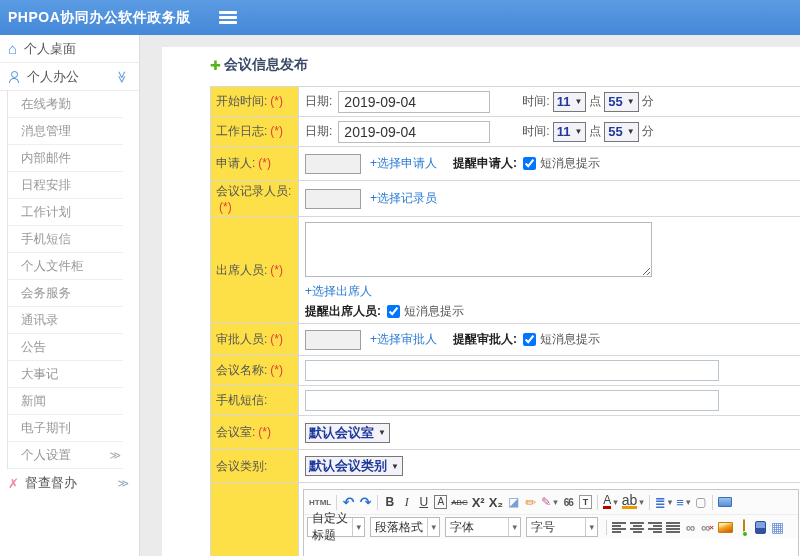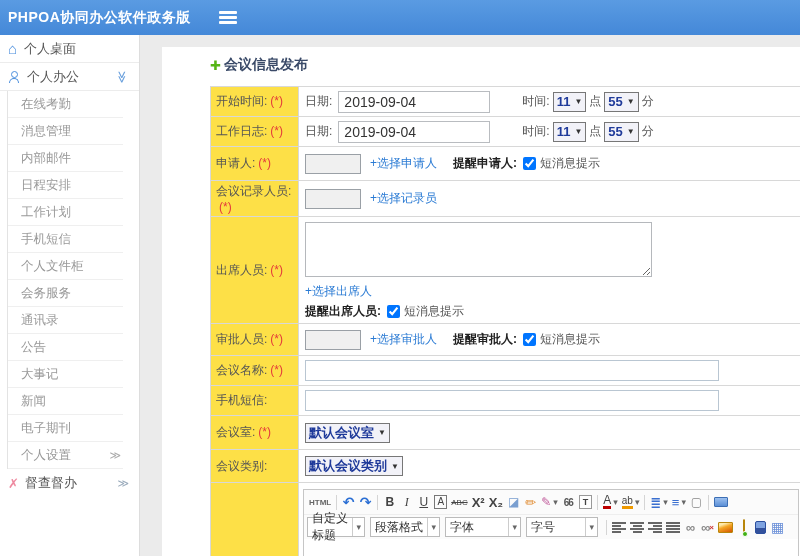--- a/index.html
+++ b/index.html
@@ -82,21 +82,21 @@
   .abox { border:1px solid #777; padding:0 2px; font-size:10px; line-height:12px; }
   .b-strike { font-size:8px; text-decoration:line-through; }
   .b-sup, .b-sub { font-size:13px; font-weight:bold; }
   .b-eraser { color:#7a9fd0; font-size:12px; }
   .b-brush { color:#e08a2e; font-size:13px; }
   .b-pen { color:#c0589a; font-size:12px; }
   .b-quote { font-weight:bold; color:#555; font-size:10px; letter-spacing:-1px; }
   .tbox { border:1px solid #999; background:#fefefe; font-size:9px; font-weight:bold;
     color:#444; padding:0 3px; line-height:12px; }
   .fca { border-bottom:3px solid #b00; line-height:11px; font-size:12px; }
-  .hla { border-bottom:3px solid #e90; line-height:11px; font-size:10px; }
+  .hla { border-bottom:3px solid #e90; line-height:11px; font-size:14px; }
   .caret9 { font-size:9px; color:#666; margin-left:1px; }
   .b-list { color:#3a6fd0; font-weight:bold; font-size:13px; }
   .b-doc { color:#888; font-size:12px; }
   .ic-screen { width:14px; height:10px; background:linear-gradient(#9cc0ef,#5b8fd6);
     border:1px solid #3c6eb4; border-radius:1px; }
   .bars { display:inline-flex; flex-direction:column; gap:1px; width:14px; }
   .bars i { display:block; height:2px; background:#666; width:100%; }
   .bars.left i:nth-child(even) { width:9px; align-self:flex-start; }
   .bars.center i:nth-child(even){ width:9px; align-self:center; }
   .bars.right i:nth-child(even) { width:9px; align-self:flex-end; }

